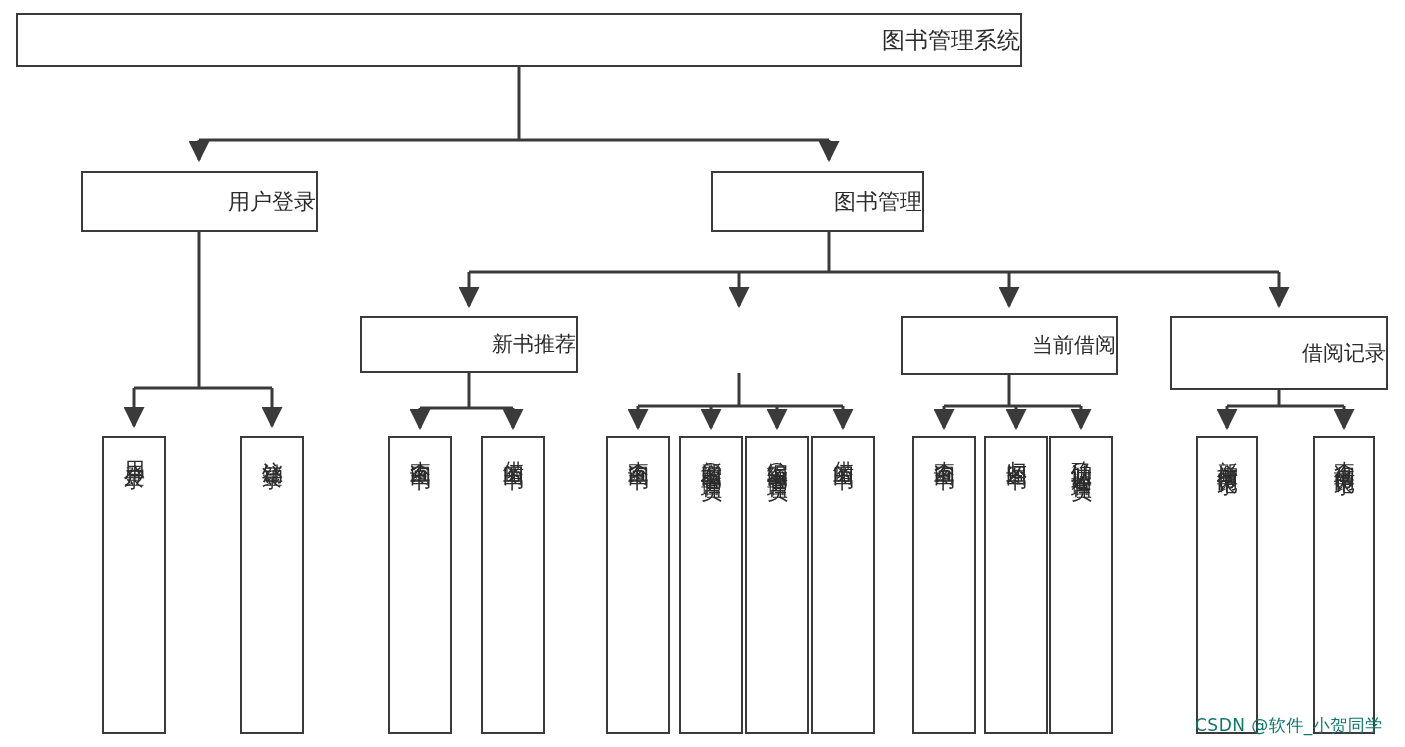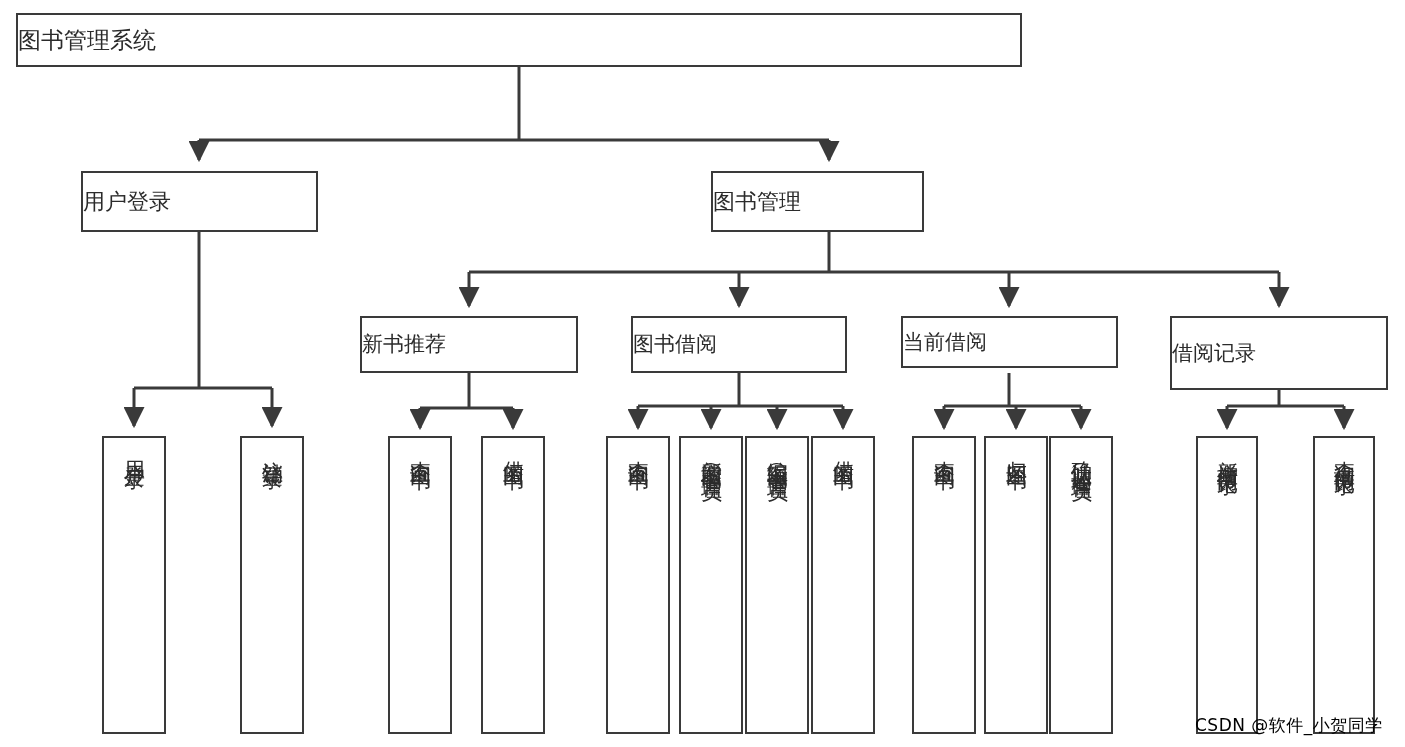--- a/index.html
+++ b/index.html
@@ -25,21 +25,21 @@
     height: 747px;
     pointer-events: none;
   }
   .node {
     position: absolute;
     box-sizing: border-box;
     background: #ffffff;
     border: 2px solid #3a3a3a;
     display: flex;
     align-items: center;
-    justify-content: flex-start;
+    justify-content: flex-end;
     color: #2b2b2b;
   }
   .node .label {
     display: block;
     text-align: center;
     line-height: 1.05;
     white-space: nowrap;
   }
   .node.root .label   { font-size: 23px; }
   .node.level1 .label { font-size: 22px; }
@@ -53,21 +53,21 @@
   .node.leaf .label {
     writing-mode: vertical-rl;
     text-orientation: upright;
     font-size: 21px;
     letter-spacing: 3px;
     line-height: 1;
     white-space: nowrap;
   }
   .watermark {
     position: absolute;
-    color: #000000;
+    color: #0f766e;
     font-size: 17px;
     white-space: nowrap;
     letter-spacing: 0.5px;
   }
 </style>
 </head>
 <body>
 
 <div id="canvas">
 
@@ -128,24 +128,21 @@
   <div class="node level1" id="n-l1-0" style="left: 81px; top: 171px; width: 237px; height: 61px;">
     <span class="label">用户登录</span>
   </div>
   <div class="node level1" id="n-l1-1" style="left: 711px; top: 171px; width: 213px; height: 61px;">
     <span class="label">图书管理</span>
   </div>
 
   <div class="node level2" id="n-l2-0" style="left: 360px; top: 316px; width: 218px; height: 57px;">
     <span class="label">新书推荐</span>
   </div>
-  <div class="node level2" id="n-l2-1" style="left: 631px; top: 316px; width: 216px; height: 57px;">
-    <span class="label">图书借阅</span>
-  </div>
-  <div class="node level2" id="n-l2-2" style="left: 901px; top: 316px; width: 217px; height: 52px;">
+  <div class="node level2" id="n-l2-2" style="left: 901px; top: 316px; width: 217px; height: 59px;">
     <span class="label">当前借阅</span>
   </div>
   <div class="node level2" id="n-l2-3" style="left: 1170px; top: 316px; width: 218px; height: 74px;">
     <span class="label">借阅记录</span>
   </div>
 
   <div class="node leaf" id="n-lf-0" style="left: 102px; top: 436px; width: 64px; height: 298px;">
     <span class="label">用户登录</span>
   </div>
   <div class="node leaf" id="n-lf-1" style="left: 240px; top: 436px; width: 64px; height: 298px;">

